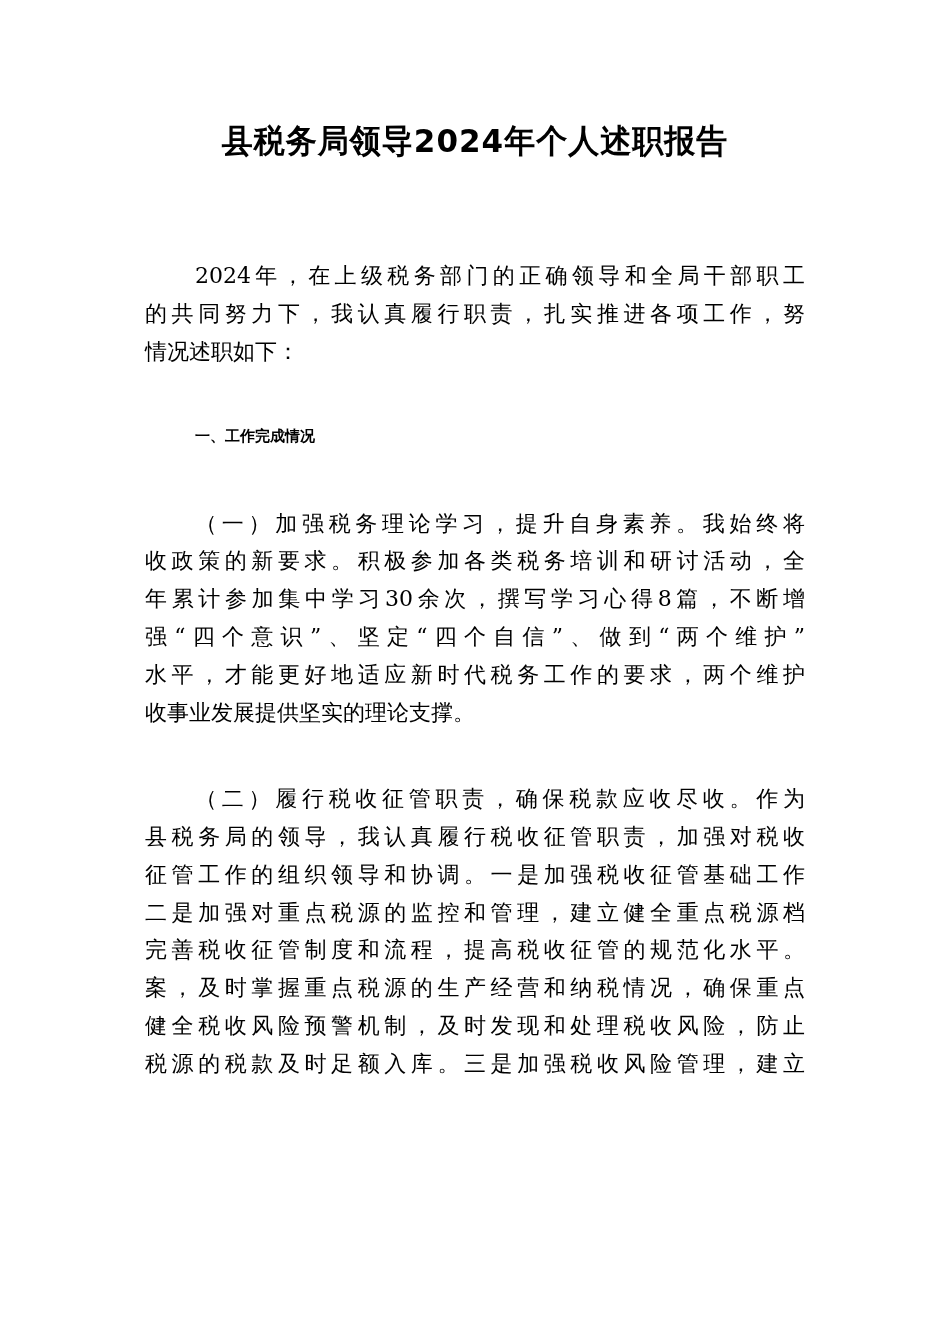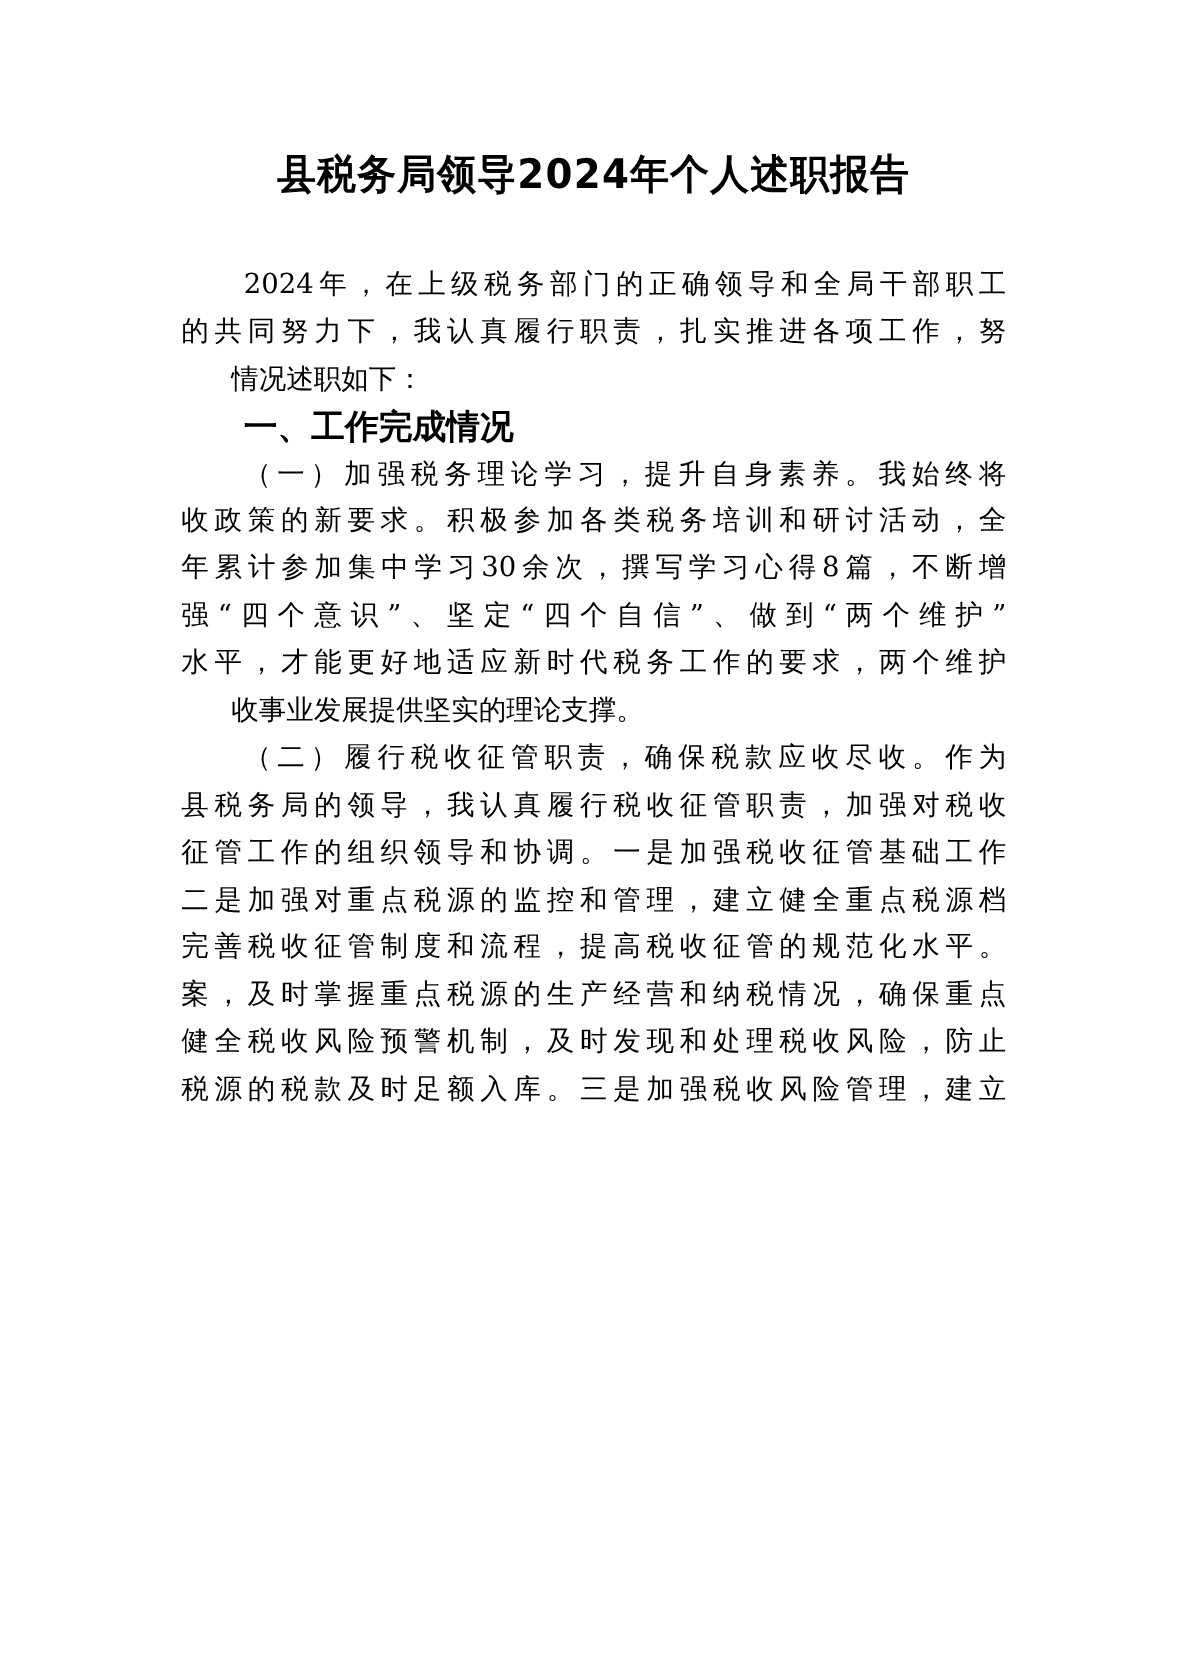--- a/index.html
+++ b/index.html
@@ -45,29 +45,29 @@
       height: 37.9px;
       line-height: 37.9px;
       font-size: 22px;
       white-space: nowrap;
       text-align: justify;
       text-align-last: justify;
       display: block;
     }
     .line.last {
       text-align-last: left;
-      margin-left: 40px;
     }
     .indent {
       padding-left: 50px;
+      margin-top: 48px;
     }
     .heading {
-      font-family: Liberation Sans, sans-serif;
+      font-family: Liberation Mono, monospace;
       font-weight: bold;
-      font-size: 27px;
+      font-size: 15px;
       text-align-last: left;
     }
     .sub-heading {
       font-weight: normal;
     }
   </style>
 </head>
 <body>
 
 <div class="page">

